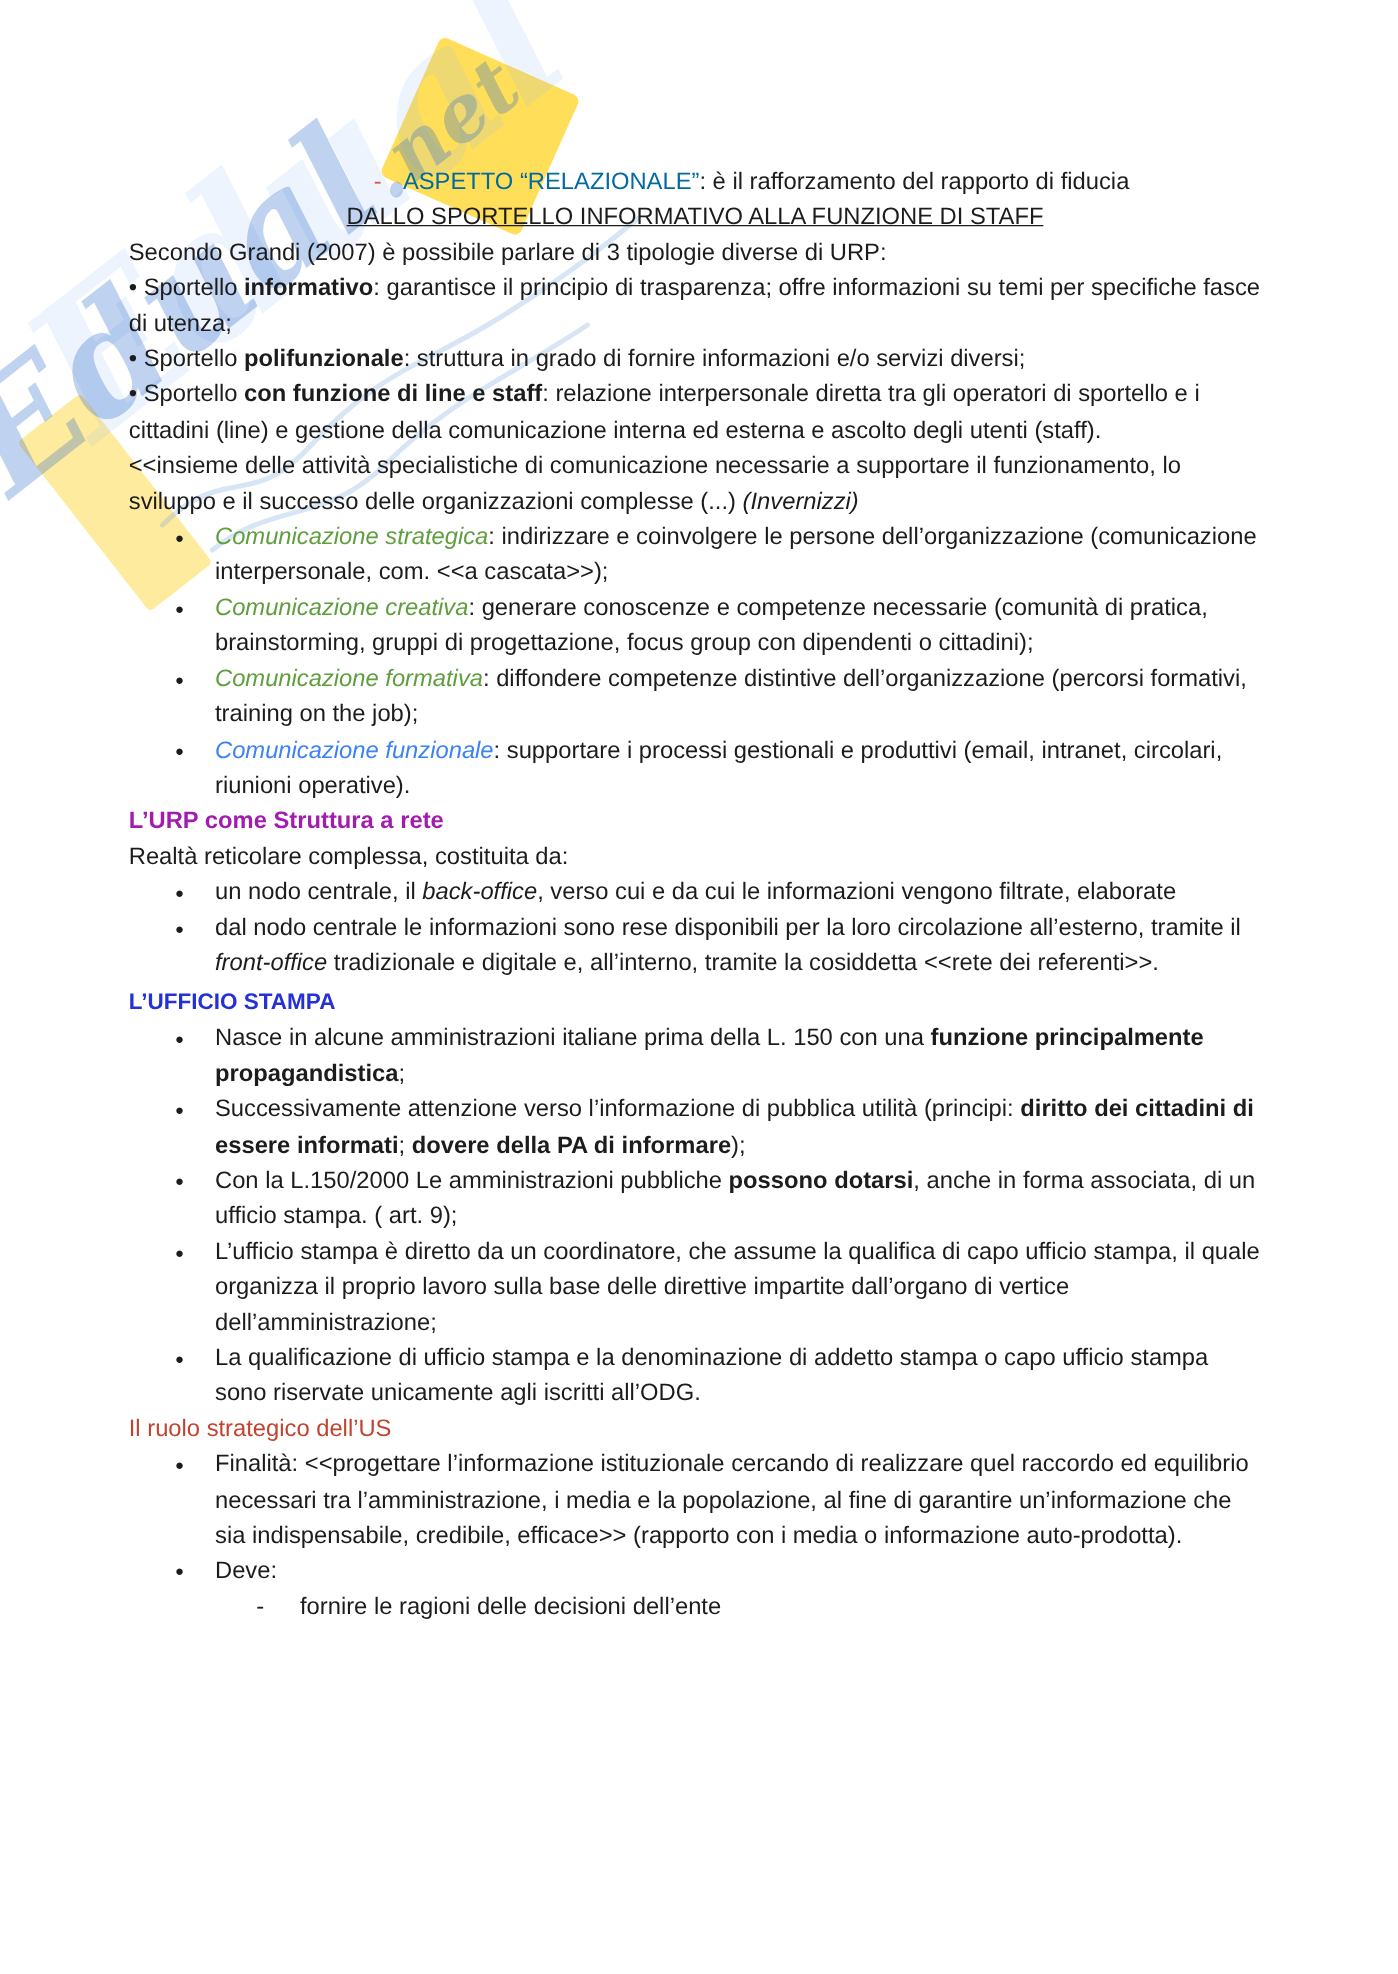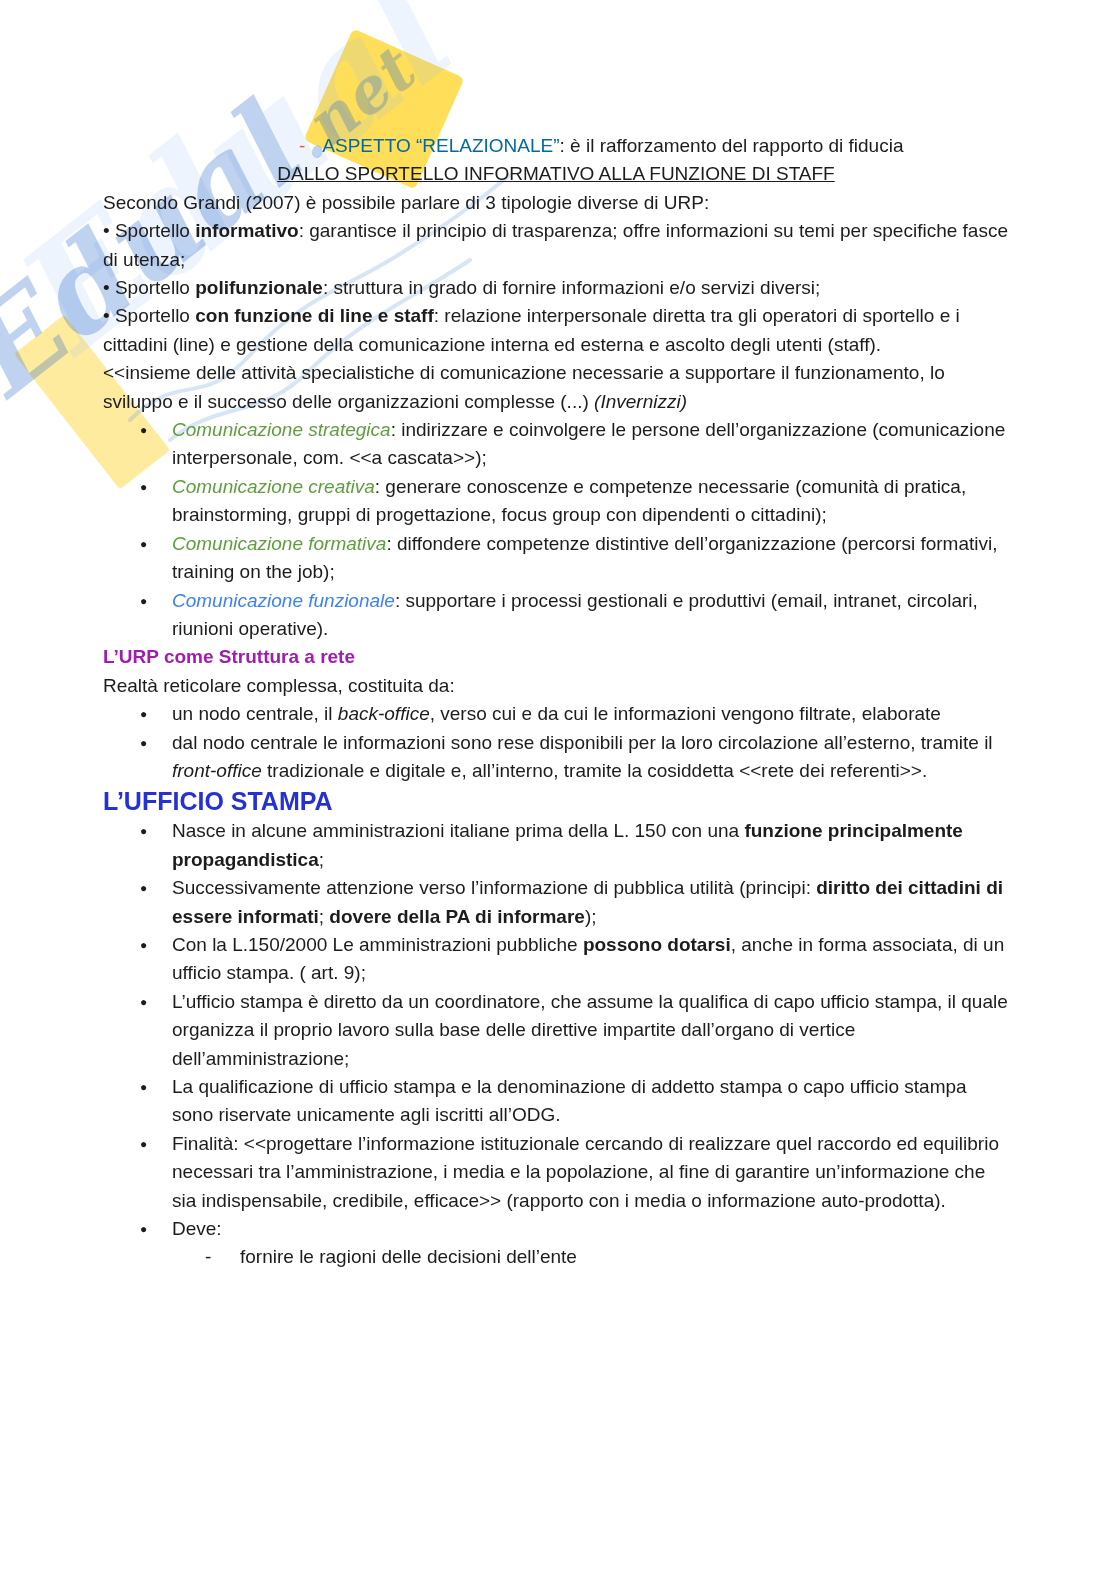--- a/index.html
+++ b/index.html
@@ -32,21 +32,21 @@
   .content p { margin: 0; }
 
   .top-note { padding-left: 196px; }
   .top-note .tn-dash { color: #e0584a; margin-right: 17px; }
   .top-note .tn-hl { color: #0369a1; }
 
   .doc-title { text-align: center; text-decoration: underline; margin-top: 45px; }
 
   .red-h   { font-weight: bold; color: #c41e14; }
   .rete-h  { font-weight: bold; color: #a21caf; margin-top: 20px; }
-  .stampa-h{ font-weight: bold; color: #2531d4; font-size: 25px; line-height: 32px;
+  .stampa-h{ font-weight: bold; color: #2531d4; font-size: 18px; line-height: 32px;
              margin-top: 74px; margin-bottom: 8px; }
   .ruolo-h { color: #c0442f; margin-top: 28px; }
 
   ul.blist { list-style: none; margin: 0; padding: 0; }
   .blist > li { position: relative; padding-left: 69px; }
   .blist .blt { position: absolute; left: 37px; top: 0; font-size: 12px; line-height: 28.4px; }
 
   ul.dlist { list-style: none; margin: 0; padding: 0; }
   .dlist > li { position: relative; padding-left: 137px; }
   .dlist .dsh { position: absolute; left: 102px; top: 0; }
@@ -98,20 +98,21 @@
 
   <p class="stampa-h">L’UFFICIO STAMPA</p>
   <ul class="blist">
     <li><span class="blt">●</span><span><span>Nasce in alcune amministrazioni italiane prima della L. 150 con una </span><span style="font-weight: bold;">funzione principalmente propagandistica</span><span>;</span></span></li>
     <li><span class="blt">●</span><span><span>Successivamente attenzione verso l’informazione di pubblica utilità (principi: </span><span style="font-weight: bold;">diritto dei cittadini di essere informati</span><span>; </span><span style="font-weight: bold;">dovere della PA di informare</span><span>);</span></span></li>
     <li><span class="blt">●</span><span><span>Con la L.150/2000 Le amministrazioni pubbliche </span><span style="font-weight: bold;">possono dotarsi</span><span>, anche in forma associata, di un ufficio stampa. ( art. 9);</span></span></li>
     <li><span class="blt">●</span><span><span>L’ufficio stampa è diretto da un coordinatore, che assume la qualifica di capo ufficio stampa, il quale organizza il proprio lavoro sulla base delle direttive impartite dall’organo di vertice dell’amministrazione;</span></span></li>
     <li><span class="blt">●</span><span><span>La qualificazione di ufficio stampa e la denominazione di addetto stampa o capo ufficio stampa sono riservate unicamente agli iscritti all’ODG.</span></span></li>
   </ul>
 
+  <p class="ruolo-h">Il ruolo strategico dell’US</p>
   <ul class="blist">
     <li><span class="blt">●</span><span><span>Finalità: &lt;&lt;progettare l’informazione istituzionale cercando di realizzare quel raccordo ed equilibrio necessari tra l’amministrazione, i media e la popolazione, al fine di garantire un’informazione che sia indispensabile, credibile, efficace&gt;&gt; (rapporto con i media o informazione auto-prodotta).</span></span></li>
     <li><span class="blt">●</span><span><span>Deve:</span></span></li>
   </ul>
   <ul class="dlist">
     <li><span class="dsh">-</span><span>fornire le ragioni delle decisioni dell’ente</span></li>
   </ul>
 
 </div>
 

